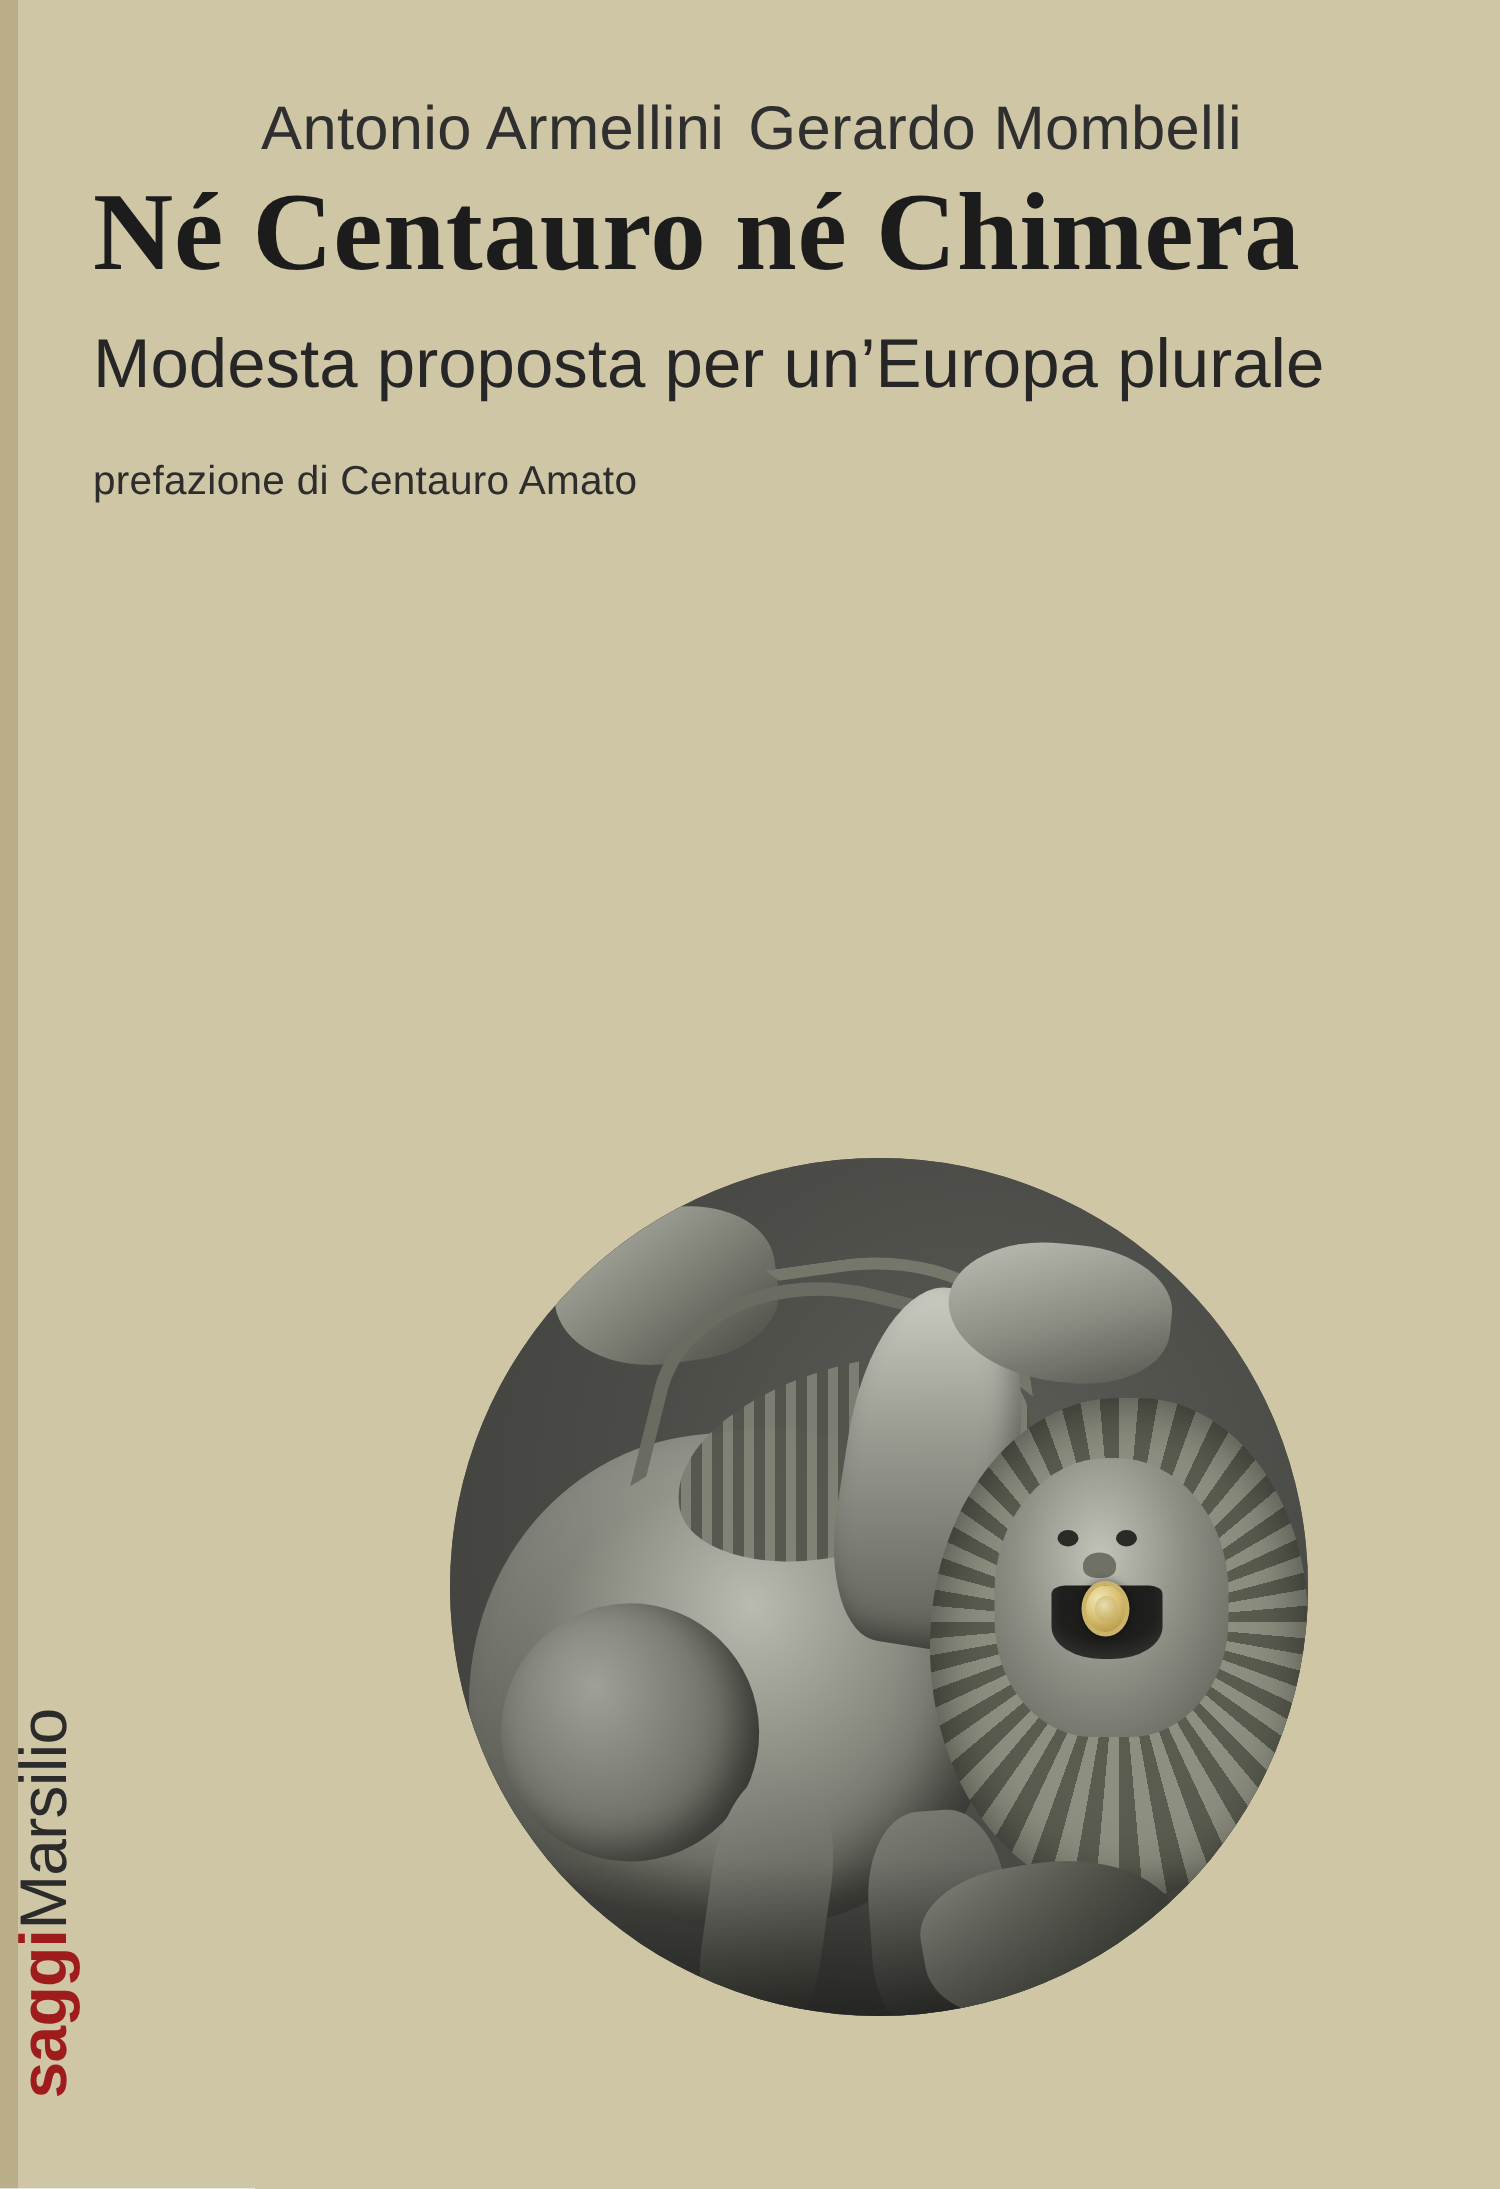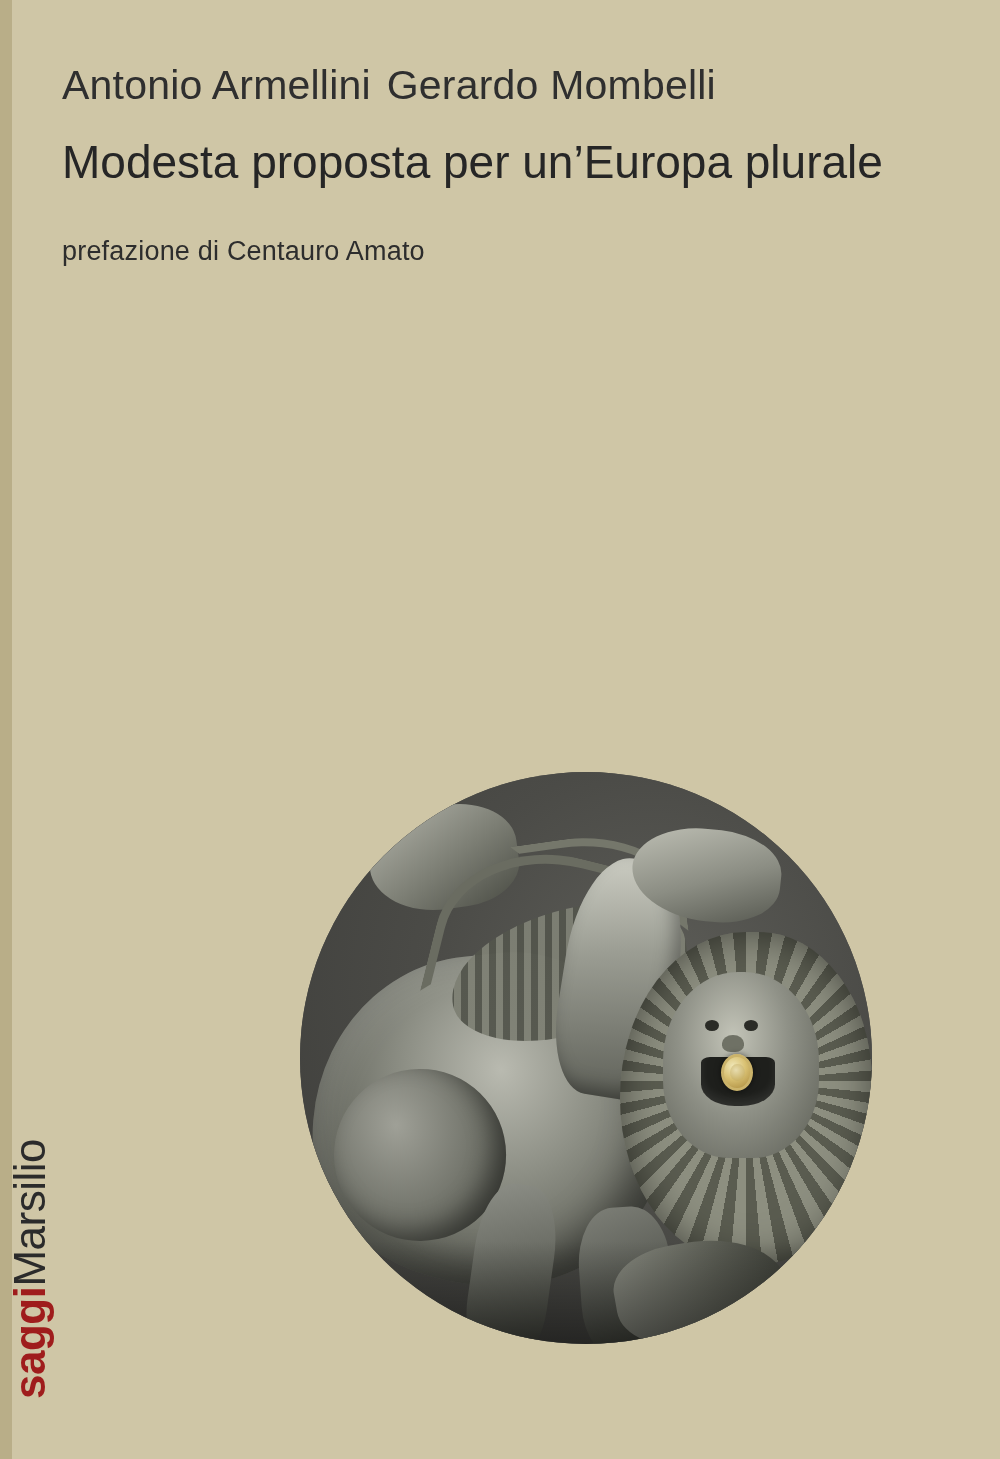--- a/index.html
+++ b/index.html
@@ -56,41 +56,42 @@
   .textblock {
     position: absolute;
     left: 62px;
     top: 62px;
     right: 60px;
   }
   .authors {
     font-size: 41px;
     color: #2f2f2f;
     letter-spacing: 0.2px;
-    margin-bottom: 28px;
+    margin-bottom: 8px;
     white-space: nowrap;
+    text-align: center;
   }
   .authors .sep {
     display: inline-block;
     width: 16px;
   }
   .title {
     font-family: "Liberation Serif", serif;
     font-size: 74px;
     color: #1c1c1c;
     line-height: 1.05;
     margin: 0 0 22px 0;
     letter-spacing: 0.5px;
     white-space: nowrap;
   }
   .subtitle {
     font-size: 46px;
     color: #262626;
     line-height: 1.1;
-    margin-bottom: 48px;
+    margin-bottom: 38px;
     white-space: nowrap;
   }
   .preface {
     font-size: 27px;
     color: #2d2d2d;
     letter-spacing: 0.2px;
   }
   
   .photo-wrap {
     position: absolute;
@@ -315,20 +316,21 @@
   <div class="spine"></div>
 
   <div class="spine-label">
     <div class="spine-text"><span class="series">saggi</span><span class="imprint">Marsilio</span></div>
   </div>
 
   <div class="textblock">
     <div class="authors">
       <span>Antonio Armellini</span><span class="sep"></span><span>Gerardo Mombelli</span>
     </div>
+    <h1 class="title">Né Centauro né Chimera</h1>
     <div class="subtitle">Modesta proposta per un’Europa plurale</div>
     <div class="preface">prefazione di Centauro Amato</div>
   </div>
 
   <div class="photo-wrap">
     <div class="photo-bg"></div>
     <div class="body-mass"></div>
     <div class="haunch"></div>
     <div class="mane"></div>
     <div class="goat-head"></div>

